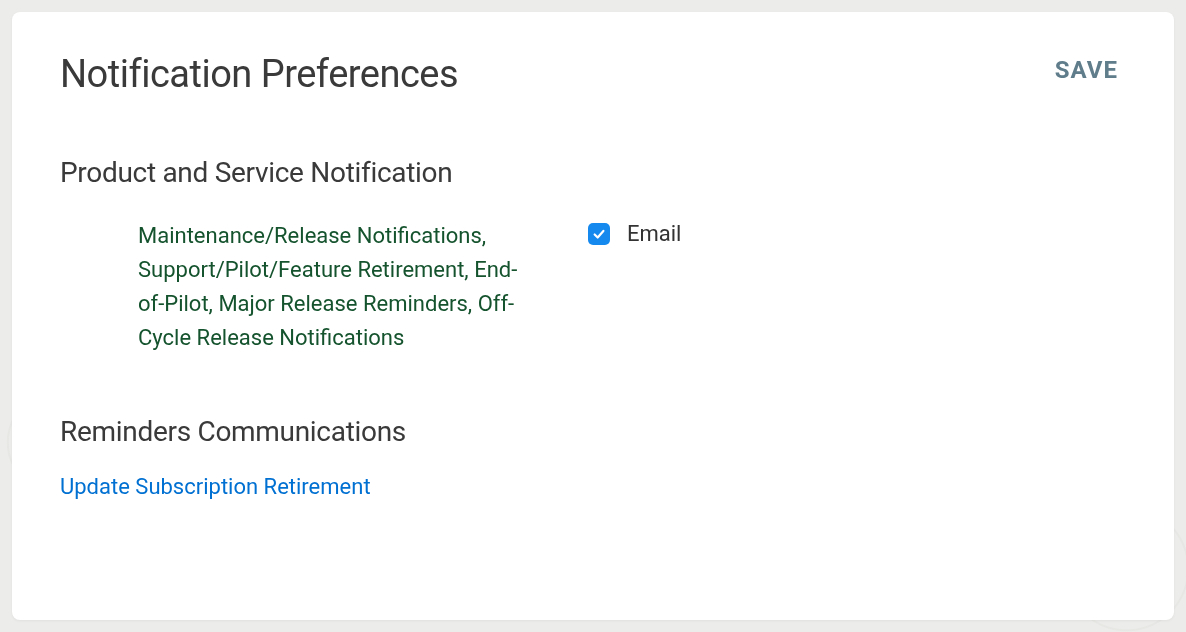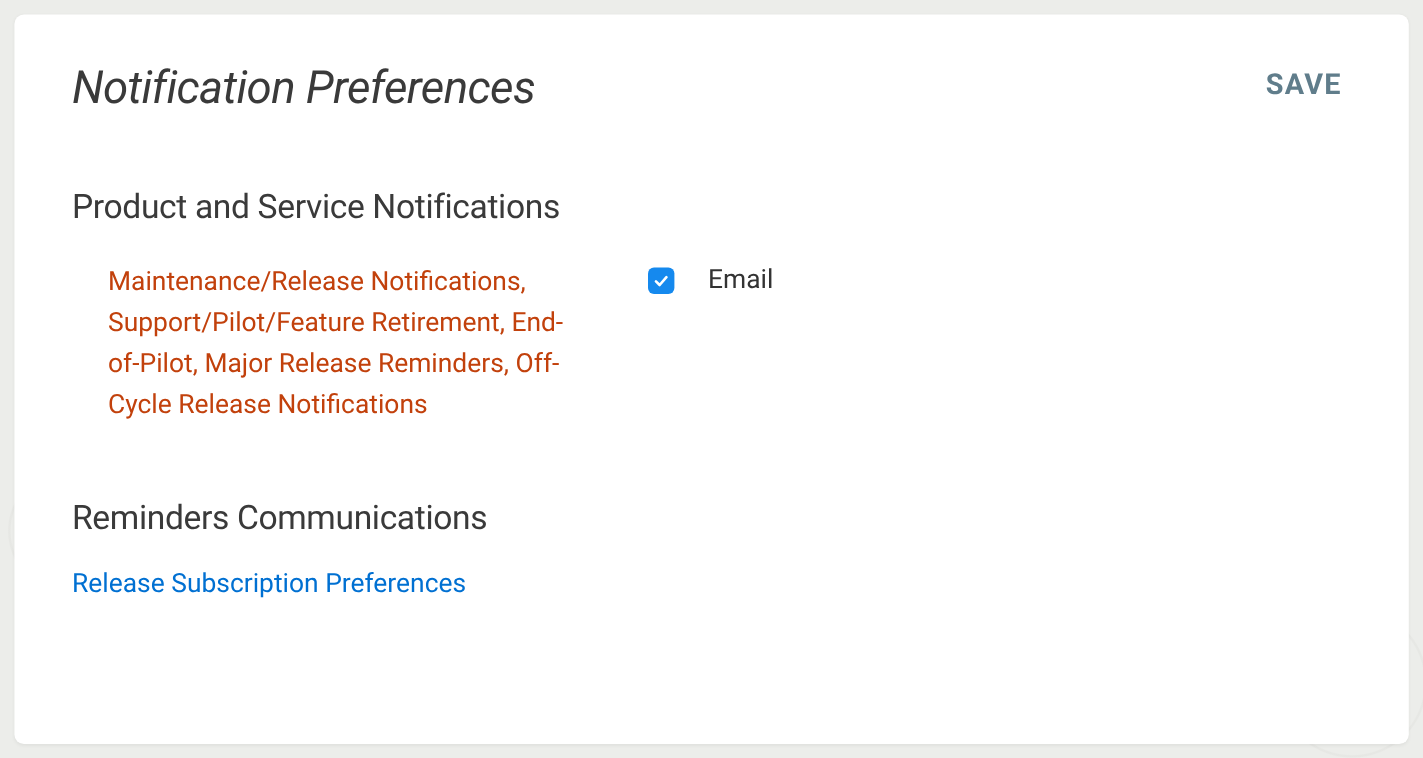--- a/index.html
+++ b/index.html
@@ -30,21 +30,20 @@
       display: flex;
       justify-content: space-between;
       align-items: flex-start;
       margin-bottom: 60px;
     }
     .page-title {
       font-size: 38px;
       font-weight: 400;
       color: #3a3a3a;
       letter-spacing: -0.5px;
-      font-style: italic;
     }
     .save-button {
       background: none;
       border: none;
       font-size: 24px;
       font-weight: 700;
       color: #607d8b;
       letter-spacing: 1px;
       cursor: pointer;
       padding: 4px 8px;
@@ -60,27 +59,28 @@
     .pref-row {
       display: flex;
       align-items: flex-start;
       padding-left: 30px;
       margin-bottom: 60px;
     }
     .pref-description {
       width: 410px;
       font-size: 22px;
       line-height: 1.55;
-      color: #c2410c;
+      color: #14532d;
       padding-right: 20px;
+      margin-left: 48px;
     }
     .checkbox-wrap {
       display: flex;
       align-items: center;
-      gap: 28px;
+      gap: 17px;
       margin-left: 40px;
       margin-top: 2px;
     }
     .checkbox {
       width: 22px;
       height: 22px;
       background: #1589ee;
       border-radius: 5px;
       display: flex;
       align-items: center;
@@ -109,31 +109,31 @@
 </head>
 <body>
 
 <div class="card">
   <div class="card-header">
     <h1 class="page-title">Notification Preferences</h1>
     <button class="save-button">SAVE</button>
   </div>
 
   <section>
-    <h2 class="section-heading">Product and Service Notifications</h2>
+    <h2 class="section-heading">Product and Service Notification</h2>
     <div class="pref-row">
       <div class="pref-description">Maintenance/Release Notifications, Support/Pilot/Feature Retirement, End-of-Pilot, Major Release Reminders, Off-Cycle Release Notifications</div>
       <div class="checkbox-wrap">
         <div class="checkbox">
           <svg viewBox="0 0 16 16" fill="none">
             <path d="M3 8.5L6.5 12L13 4.5" stroke="white" stroke-width="2.5" stroke-linecap="round" stroke-linejoin="round"></path>
           </svg>
         </div>
         <span class="checkbox-label">Email</span>
       </div>
     </div>
   </section>
 
   <section class="marketing-section">
     <h2 class="section-heading">Reminders Communications</h2>
-    <a class="link">Release Subscription Preferences</a>
+    <a class="link">Update Subscription Retirement</a>
   </section>
 </div>
 
 </body></html>

